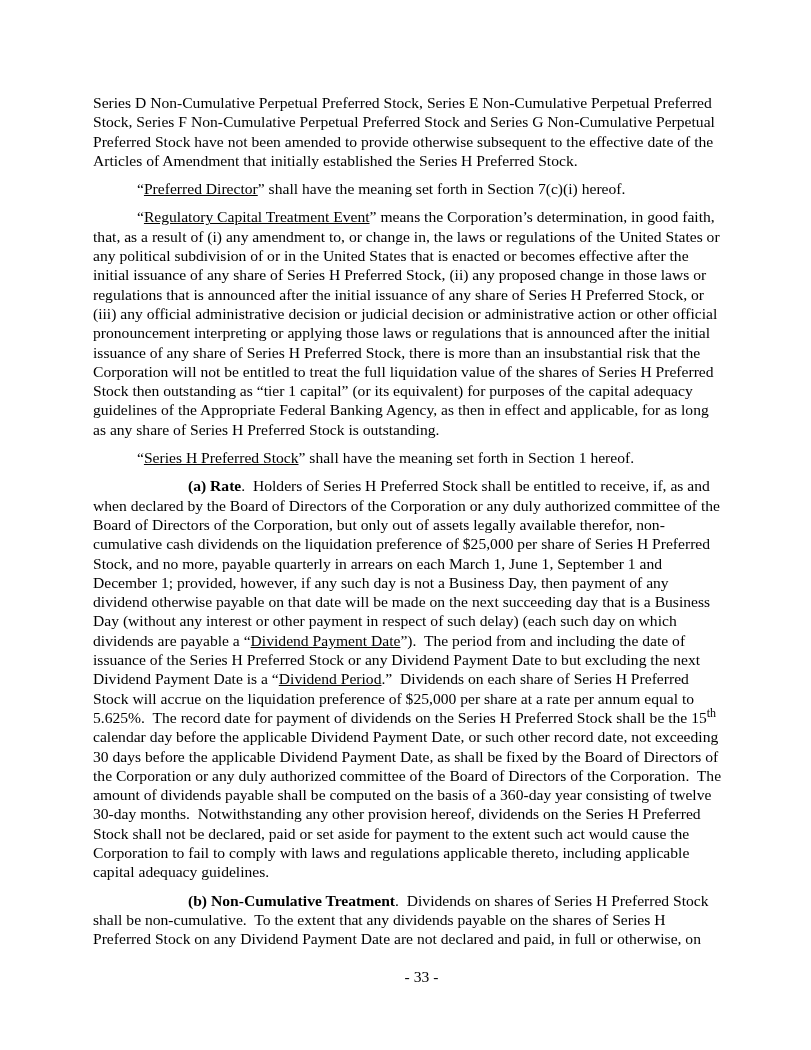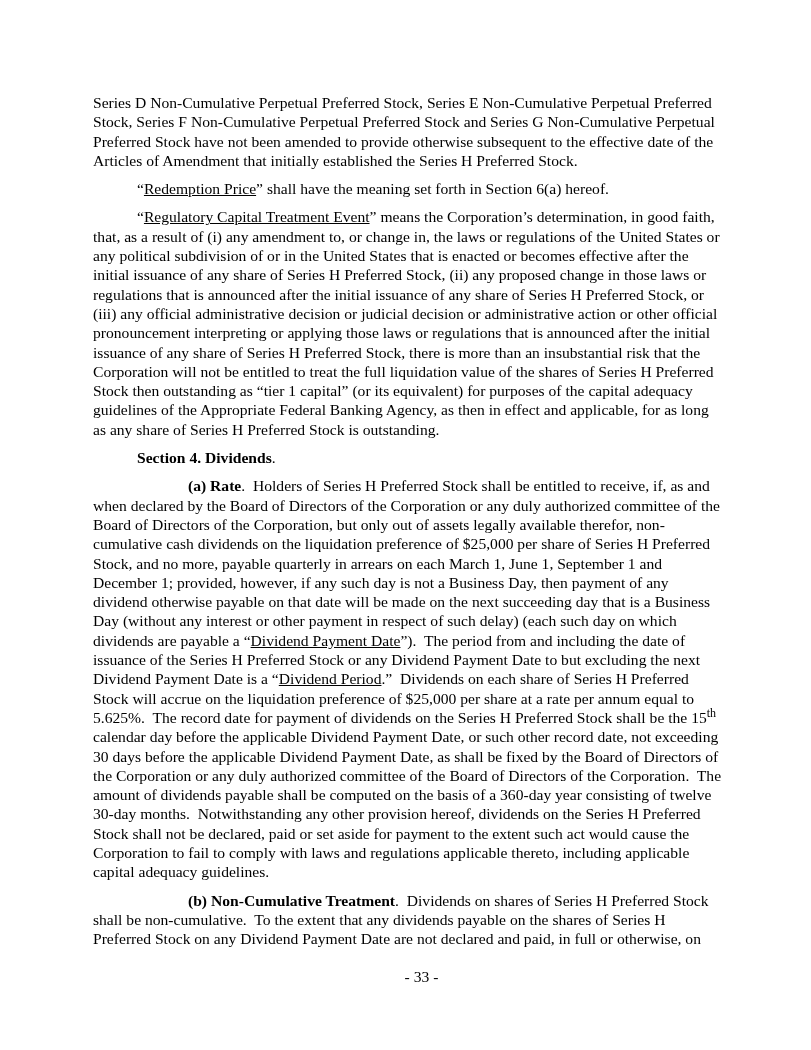--- a/index.html
+++ b/index.html
@@ -51,20 +51,20 @@
     font-size: 15.6px;
     color: #000000;
   }
 </style>
 </head>
 <body>
 
 <div class="page">
   <div class="doc-body" id="doc-body">
       <p class="indent-none"><span>Series D Non-Cumulative Perpetual Preferred Stock, Series E Non-Cumulative Perpetual Preferred Stock, Series F Non-Cumulative Perpetual Preferred Stock and Series G Non-Cumulative Perpetual Preferred Stock have not been amended to provide otherwise subsequent to the effective date of the Articles of Amendment that initially established the Series H Preferred Stock.</span></p>
-      <p class="indent-half"><span>“</span><span class="u">Redemption Price</span><span>” shall have the meaning set forth in Section 6(a) hereof.</span></p>
+      <p class="indent-half"><span>“</span><span class="u">Preferred Director</span><span>” shall have the meaning set forth in Section 7(c)(i) hereof.</span></p>
       <p class="indent-half"><span>“</span><span class="u">Regulatory Capital Treatment Event</span><span>” means the Corporation’s determination, in good faith, that, as a result of (i) any amendment to, or change in, the laws or regulations of the United States or any political subdivision of or in the United States that is enacted or becomes effective after the initial issuance of any share of Series H Preferred Stock, (ii) any proposed change in those laws or regulations that is announced after the initial issuance of any share of Series H Preferred Stock, or (iii) any official administrative decision or judicial decision or administrative action or other official pronouncement interpreting or applying those laws or regulations that is announced after the initial issuance of any share of Series H Preferred Stock, there is more than an insubstantial risk that the Corporation will not be entitled to treat the full liquidation value of the shares of Series H Preferred Stock then outstanding as “tier 1 capital” (or its equivalent) for purposes of the capital adequacy guidelines of the Appropriate Federal Banking Agency, as then in effect and applicable, for as long as any share of Series H Preferred Stock is outstanding.</span></p>
-      <p class="indent-half"><span class="b">Section 4. Dividends</span><span>.</span></p>
+      <p class="indent-half"><span>“</span><span class="u">Series H Preferred Stock</span><span>” shall have the meaning set forth in Section 1 hereof.</span></p>
       <p class="indent-inch"><span class="b">(a) Rate</span><span>.  Holders of Series H Preferred Stock shall be entitled to receive, if, as and when declared by the Board of Directors of the Corporation or any duly authorized committee of the Board of Directors of the Corporation, but only out of assets legally available therefor, non-cumulative cash dividends on the liquidation preference of $25,000 per share of Series H Preferred Stock, and no more, payable quarterly in arrears on each March 1, June 1, September 1 and December 1; </span><span class="i">provided</span><span>, </span><span class="i">however</span><span>, if any such day is not a Business Day, then payment of any dividend otherwise payable on that date will be made on the next succeeding day that is a Business Day (without any interest or other payment in respect of such delay) (each such day on which dividends are payable a “</span><span class="u">Dividend Payment Date</span><span>”).  The period from and including the date of issuance of the Series H Preferred Stock or any Dividend Payment Date to but excluding the next Dividend Payment Date is a “</span><span class="u">Dividend Period</span><span>.”  Dividends on each share of Series H Preferred Stock will accrue on the liquidation preference of $25,000 per share at a rate </span><span class="i">per annum</span><span> equal to 5.625%.  The record date for payment of dividends on the Series H Preferred Stock shall be the 15</span><span class="sup">th</span><span> calendar day before the applicable Dividend Payment Date, or such other record date, not exceeding 30 days before the applicable Dividend Payment Date, as shall be fixed by the Board of Directors of the Corporation or any duly authorized committee of the Board of Directors of the Corporation.  The amount of dividends payable shall be computed on the basis of a 360-day year consisting of twelve 30-day months.  Notwithstanding any other provision hereof, dividends on the Series H Preferred Stock shall not be declared, paid or set aside for payment to the extent such act would cause the Corporation to fail to comply with laws and regulations applicable thereto, including applicable capital adequacy guidelines.</span></p>
       <p class="indent-inch"><span class="b">(b) Non-Cumulative Treatment</span><span>.  Dividends on shares of Series H Preferred Stock shall be non-cumulative.  To the extent that any dividends payable on the shares of Series H Preferred Stock on any Dividend Payment Date are not declared and paid, in full or otherwise, on</span></p>
     </div>
   <div class="page-number">- 33 -</div>
 </div>
 
 </body></html>

